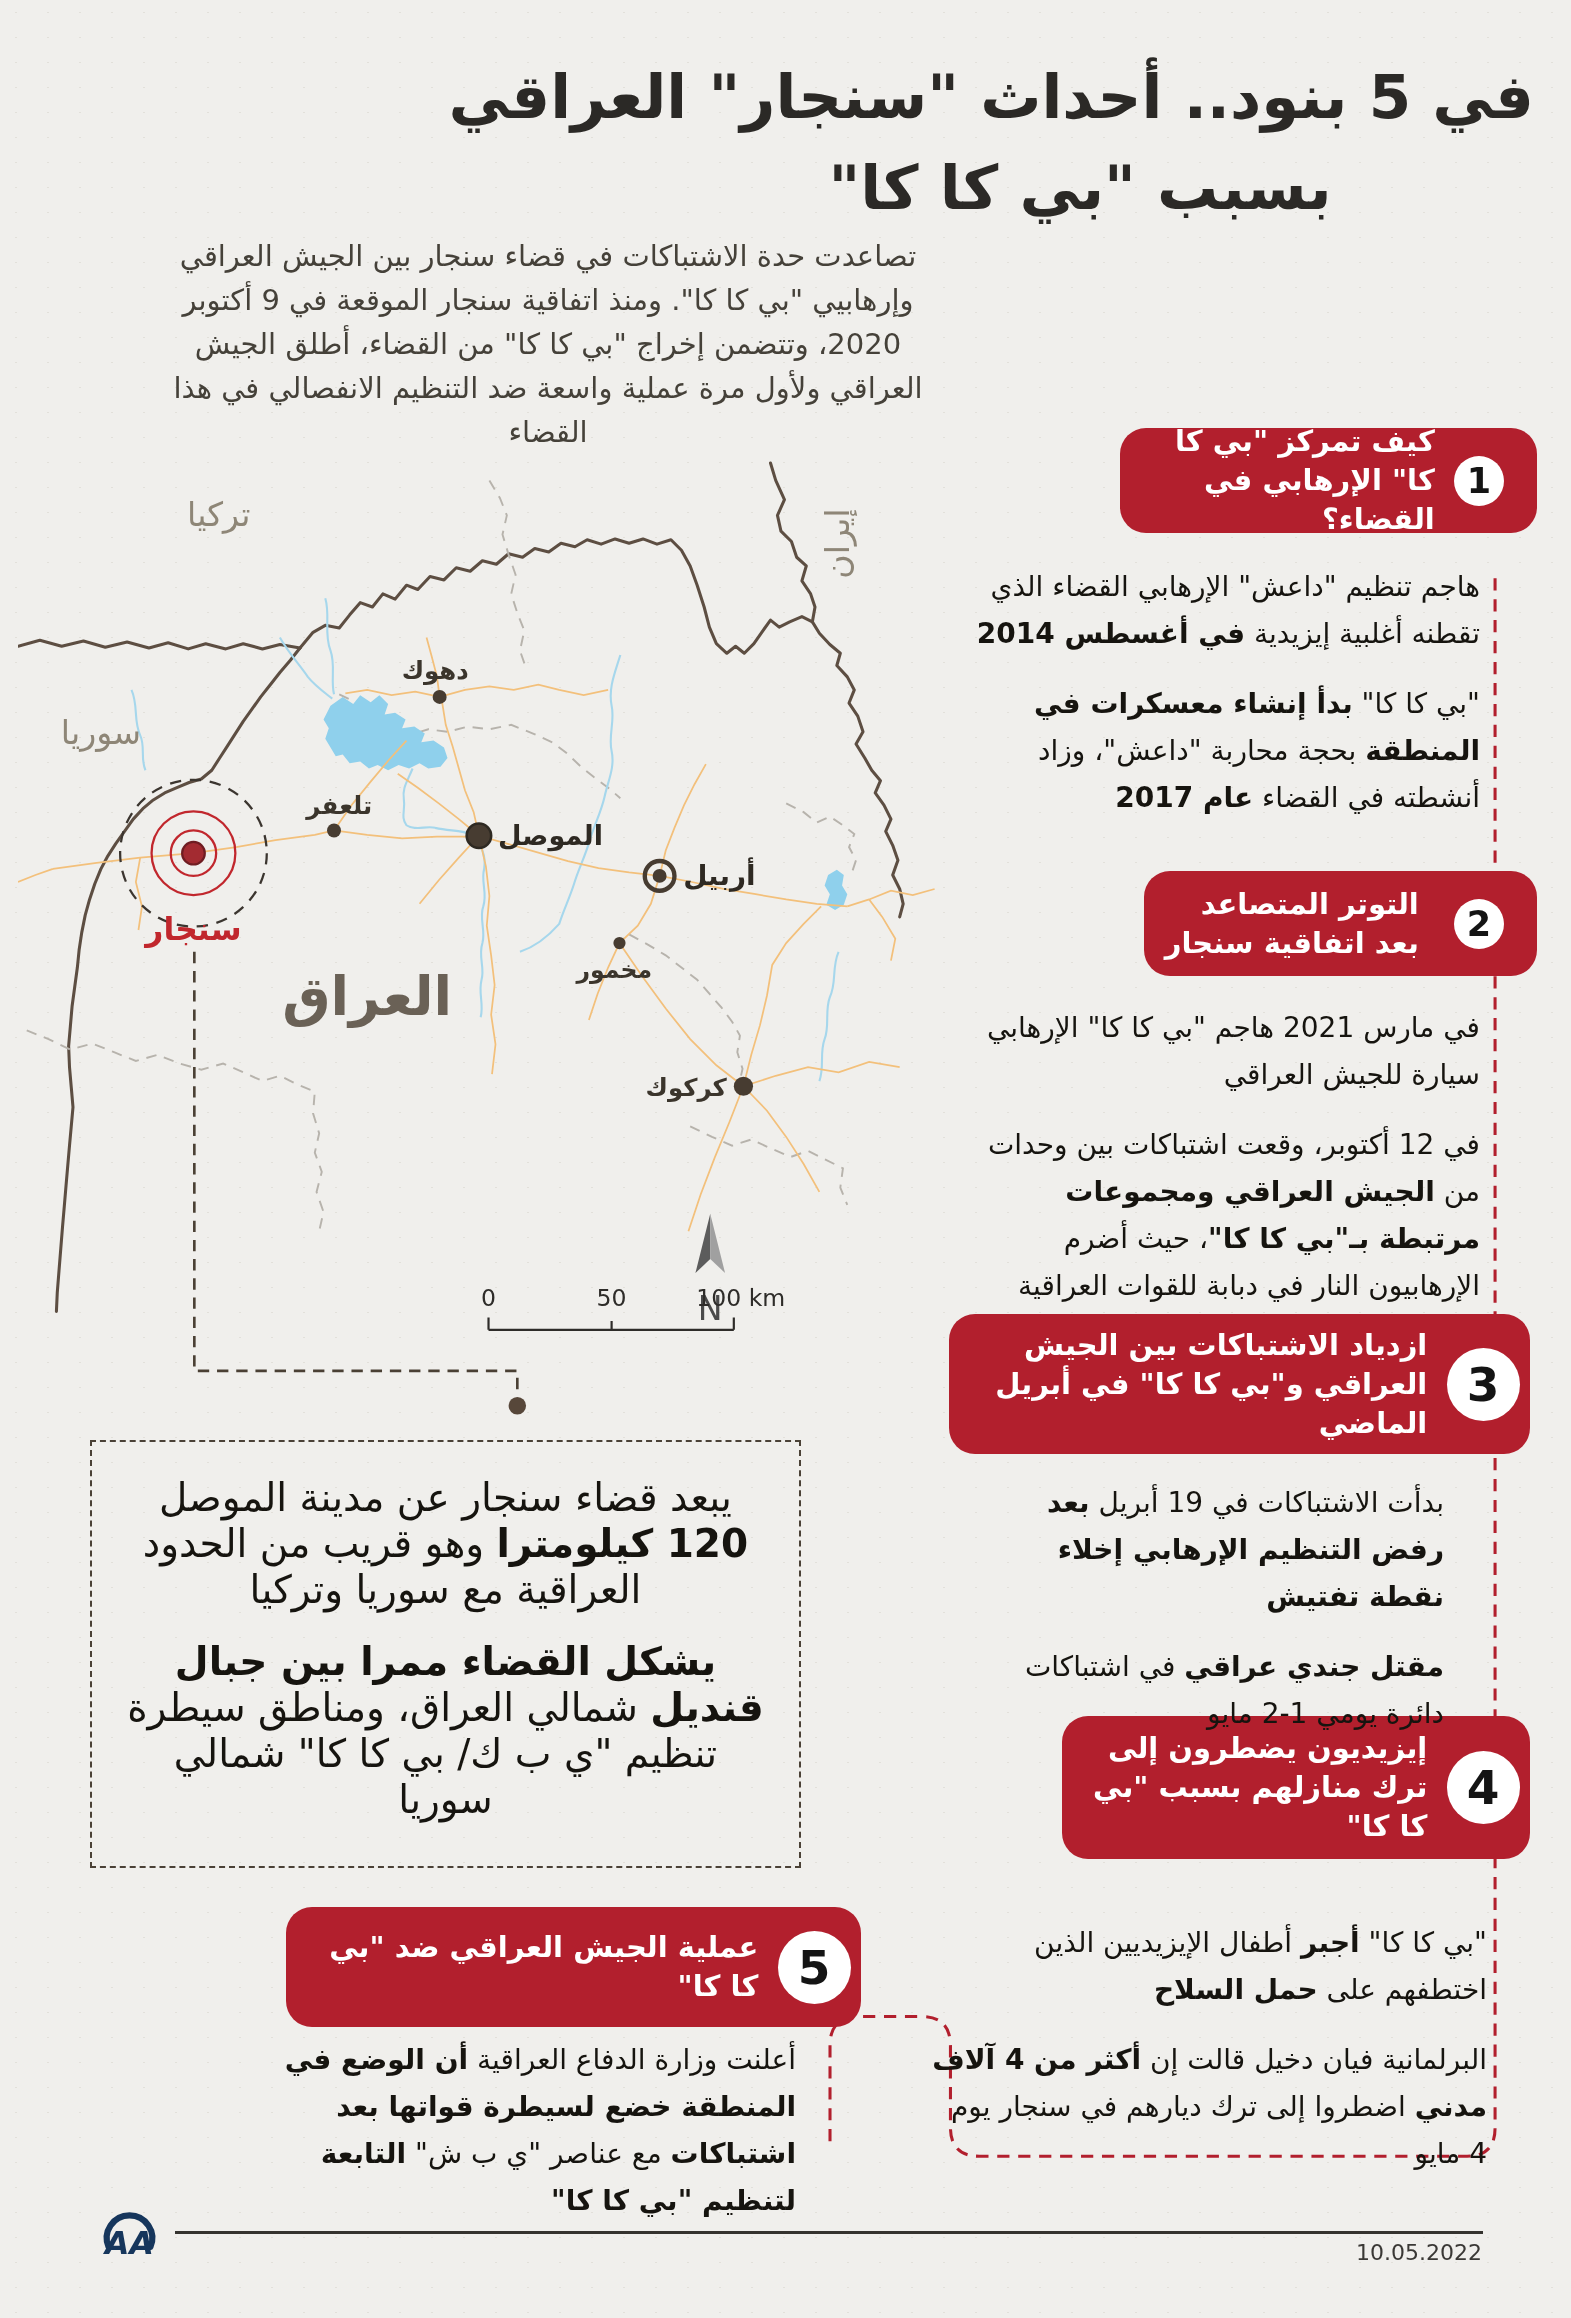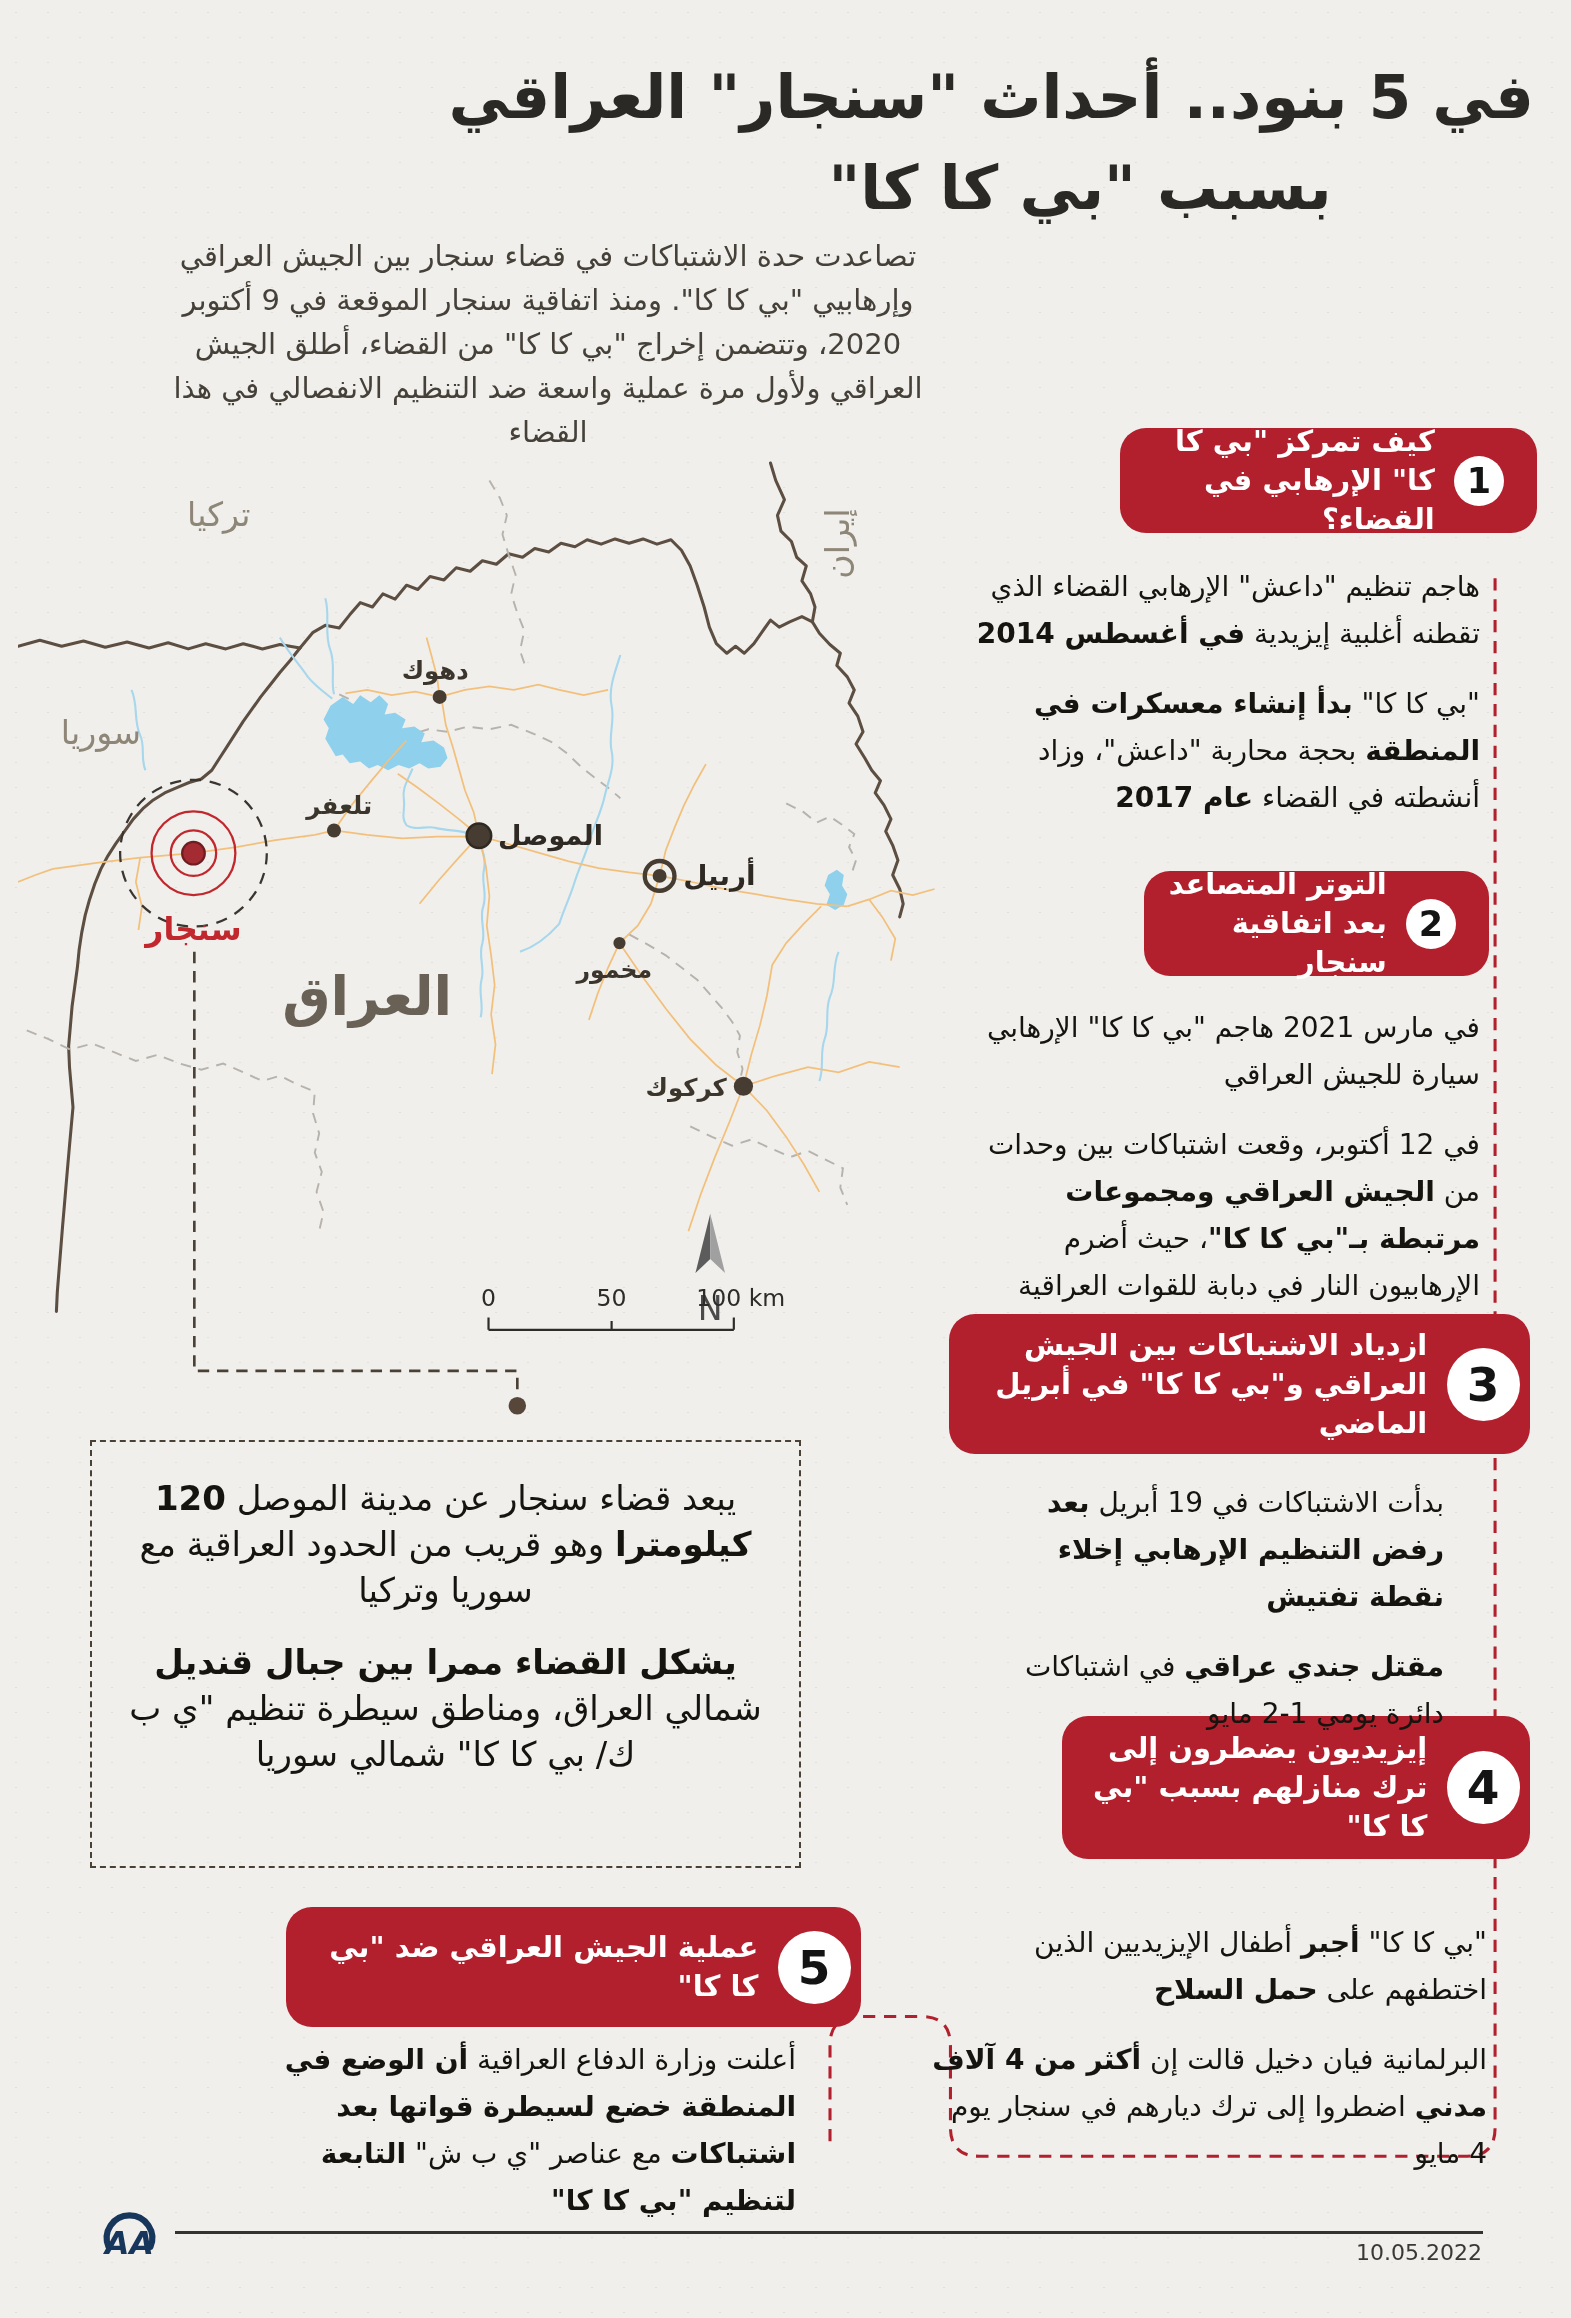--- a/index.html
+++ b/index.html
@@ -24,40 +24,40 @@
   .intro{top:234px;left:155px;width:786px;direction:rtl;text-align:center;
     font-size:29px;line-height:44px;color:#454139;z-index:3;}
   
   .banner{background:#b21f2d;border-radius:26px;color:#fff;display:flex;align-items:center;z-index:2;}
   .banner-text{flex:1;text-align:right;direction:rtl;font-size:29px;font-weight:bold;line-height:39px;padding-right:8.7px;padding-left:15.7px;}
   .num{border-radius:50%;background:#ffffff;color:#141414;font-weight:bold;
        display:flex;align-items:center;justify-content:center;flex:0 0 auto;}
   .num-sm{width:50px;height:50px;font-size:35px;margin:0 33px 0 10.5px;}
   .num-lg{width:73px;height:73px;font-size:47px;margin:0 10.5px 0 10.5px;}
   .b1{left:1120px;top:428px;width:417px;height:105px;}
-  .b2{left:1144px;top:871px;width:345px;height:105px;}
+  .b2{left:1144px;top:871px;width:393px;height:105px;gap:16px;}
   .b3{left:949px;top:1314px;width:581px;height:140px;}
   .b4{left:1062px;top:1716px;width:468px;height:143px;}
   .b5{left:286px;top:1907px;width:575px;height:120px;}
   
   .stext{direction:rtl;text-align:right;font-size:28px;line-height:47px;color:#16140f;z-index:2;}
   .stext p{margin:0 0 23px 0;}
   .bold{font-weight:bold;margin-top:18px;}
   .s1{top:563px;right:91px;width:506px;}
   .s2{top:1004px;right:91px;width:524px;}
   .s3{top:1479px;right:127px;width:454px;}
   .s4{top:1919px;right:84px;width:559px;}
   .s5{top:2036px;right:775px;width:563px;}
   
   .strategic{left:90px;top:1440px;width:711px;height:428px;border:2.6px dashed #4a4136;
     box-sizing:border-box;text-align:center;direction:rtl;padding:33px 30px 0 30px;z-index:2;}
   .strategic h2{font-size:35px;margin:0 0 31px 0;font-weight:bold;}
   .strategic .t-red{color:#b21f2d;}
   .strategic .t-dark{color:#16140f;}
-  .strategic p{font-size:34px;line-height:46px;margin:0 0 26px 0;color:#16140f;}
+  .strategic p{font-size:39px;line-height:46px;margin:0 0 26px 0;color:#16140f;}
   
   .footer-line{left:175px;top:2231px;width:1308px;height:2.6px;background:#35332f;z-index:2;}
   .date{right:89px;top:2240px;font-size:22px;color:#3a3835;z-index:2;}
   
   .map-svg{left:17.5px;top:428px;z-index:1;}
   .red-路,.red-connector-svg{left:0;top:0;z-index:1;pointer-events:none;}
   .logo-svg{left:98px;top:2203px;z-index:2;}
   svg text{font-family:"DejaVu Sans", sans-serif;}
 </style>
 </head>

